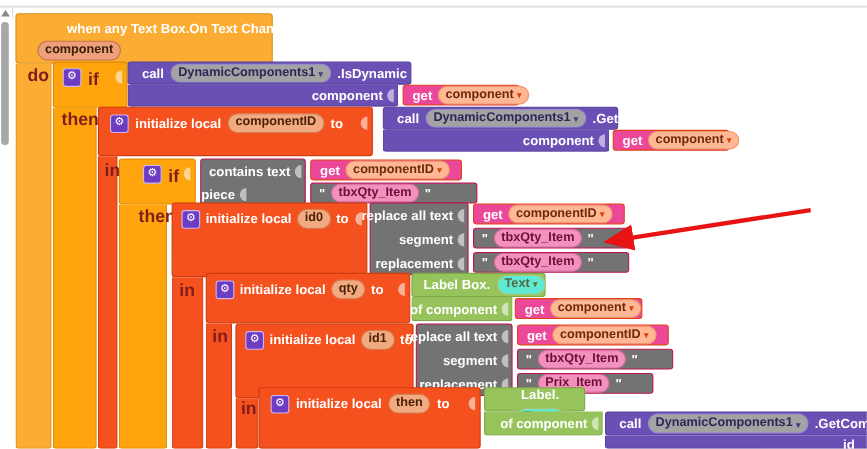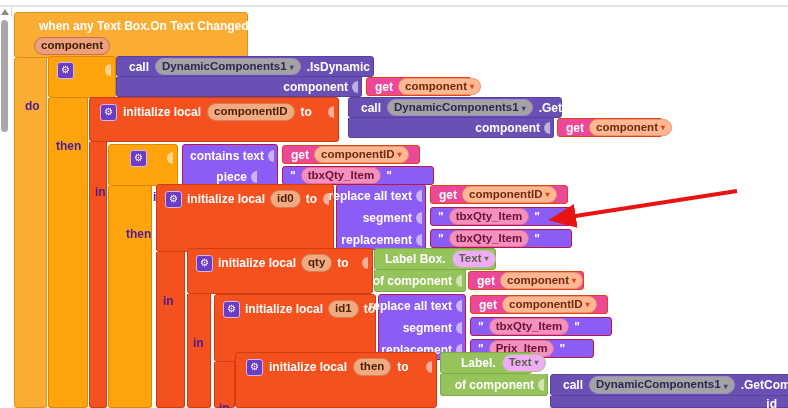--- a/index.html
+++ b/index.html
@@ -3,34 +3,34 @@
 <meta charset="utf-8">
 <style>
   html,body{margin:0;padding:0;}
   #canvas{position:relative;width:788px;height:408px;background:#ffffff;overflow:hidden;
           font-family:"Liberation Sans",sans-serif;}
   .blk{position:absolute;box-sizing:border-box;border-radius:3px;}
   .when{background:#FBAD33;border:1px solid #DE921C;}
   .ctrl{background:#FFA40D;border:1px solid #DD8A00;}
   .var{background:#F4511E;border:1px solid #CE3D0F;}
   .getb{background:#ec4899;border:1px solid #E04212;}
-  .txt{background:#8b5cf6;border:1px solid #BB1551;}
+  .txt{background:#737373;border:1px solid #BB1551;}
   .comp{background:#97C35C;border:1px solid #7FA947;}
   .call{background:#6A50B5;border:1px solid #57419E;}
   .notop{border-top:none;border-radius:0 0 3px 3px;}
   .row{display:flex;align-items:center;}
   .lbl{color:#ffffff;font-weight:bold;font-size:12px;line-height:1;white-space:nowrap;}
-  .free-lbl{position:absolute;color:#4c1d95;font-weight:bold;font-size:12px;line-height:1;margin-top:38px;}
+  .free-lbl{position:absolute;color:#7f1d1d;font-weight:bold;font-size:16px;line-height:1;}
   .chip{display:inline-flex;align-items:center;gap:3px;border-radius:9px;padding:2px 6px;
         font-size:11.5px;font-weight:bold;line-height:1;white-space:nowrap;}
   .chip-salmon{background:#EDA07B;border:1px solid #C4714C;color:#3A2007;}
   .chip-tan{background:#F2AB80;border:1px solid #D2825A;color:#4A2208;}
   .chip-orange{background:#FFB794;border:1px solid #ED9468;color:#6E2A0C;}
   .chip-pink{background:#F291BE;border:1px solid #E06CA4;color:#6D0F35;}
-  .chip-green{background:#f0abfc;border:1px solid #A9C87E;color:#55663C;}
+  .chip-green{background:#5eead4;border:1px solid #A9C87E;color:#55663C;}
   .chip-purple{background:#a3a3a3;border:1px solid #9A8CCB;color:#2F2556;align-items:flex-end;}
   .tri{font-size:8px;line-height:1;}
   .chip-orange .tri{color:#D8430F;}
   .chip-green .tri{color:#64713F;}
   .chip-purple .tri{color:#4A3C7E;}
   .gear{position:absolute;width:15px;height:15px;background:#6C3DC2;border:1px solid #CBB8F0;
         border-radius:3px;color:#fff;font-size:10px;line-height:13px;text-align:center;cursor:pointer;}
   .gear-in{position:static;display:inline-block;flex:0 0 auto;}
   .sock{display:inline-block;width:6px;height:12px;border-radius:6px 0 0 6px;
         background:rgba(255,255,255,0.55);flex:0 0 auto;}
@@ -47,21 +47,21 @@
 <body>
 
 <div id="canvas">
 
   <div class="hline" style="left:0;top:5px;width:788px;height:2px;"></div>
   <div class="vline" style="left:11px;top:6px;width:1px;height:11px;"></div>
   <div class="scroll-up"></div>
   <div class="scroll-thumb"></div>
 
   <div class="blk when" style="left:14px;top:12px;width:234px;height:46px;">
-    <div class="lbl" style="padding:7px 0 0 24px;">when any Text Box.On Text Changed</div>
+    <div class="lbl" style="padding:7px 0 0 24px;margin-left:22px;">when any Text Box.On Text Changed</div>
     <div class="row" style="padding:5px 0 0 19px;gap:8px;">
       <span class="chip chip-salmon">component</span>
     </div>
   </div>
   <div class="blk when notop" style="left:14px;top:58px;width:33px;height:350px;"></div>
   <span class="free-lbl" style="left:25px;top:62px;">do</span>
 
   <div class="blk ctrl" style="left:48px;top:56px;width:68px;height:42px;">
     <span class="gear" style="left:8px;top:5px;">⚙</span>
     <span class="free-lbl" style="left:31px;top:8px;">if</span>
@@ -128,21 +128,21 @@
     <span class="sock sock-abs"></span>
   </div>
   <div class="blk ctrl notop" style="left:108px;top:186px;width:44px;height:222px;"></div>
   <span class="free-lbl" style="left:126px;top:190px;">then</span>
 
   <div class="blk txt" style="left:182px;top:144px;width:96px;height:42px;">
     <div class="row" style="height:21px;justify-content:flex-end;gap:4px;padding-right:3px;">
       <span class="lbl">contains text</span>
       <span class="sock"></span>
     </div>
-    <div class="row" style="height:21px;justify-content:flex-end;gap:4px;padding-right:20px;">
+    <div class="row" style="height:21px;justify-content:flex-start;gap:4px;padding-right:20px;">
       <span class="lbl">piece</span>
       <span class="sock"></span>
     </div>
   </div>
   <div class="blk getb row" style="left:282px;top:145px;width:138px;height:19px;padding-left:8px;gap:5px;">
     <span class="lbl">get</span>
     <span class="chip chip-orange">
         <span>componentID</span>
         <span class="tri">▾</span>
       </span>
@@ -275,21 +275,21 @@
   <div class="blk var" style="left:235px;top:352px;width:202px;height:56px;">
     <div class="row" style="height:24px;padding:2px 4px 0 10px;gap:6px;">
       <span class="gear gear-in">⚙</span>
       <span class="lbl">initialize local</span>
       <span class="chip chip-tan">then</span>
       <span class="lbl">to</span>
       <span class="sock" style="margin-left:auto;"></span>
     </div>
   </div>
 
-  <div class="blk comp row" style="left:440px;top:352px;width:92px;height:22px;padding-left:20px;gap:6px;">
+  <div class="blk comp row" style="left:440px;top:352px;width:92px;height:22px;padding-left:10px;gap:6px;flex-direction:column;">
     <span class="lbl">Label.</span>
     <span class="chip chip-green">
         <span>Text</span>
         <span class="tri">▾</span>
       </span>
   </div>
   <div class="blk comp notop row" style="left:440px;top:374px;width:108px;height:22px;justify-content:flex-end;gap:4px;padding-right:3px;">
     <span class="lbl">of component</span>
     <span class="sock"></span>
   </div>

